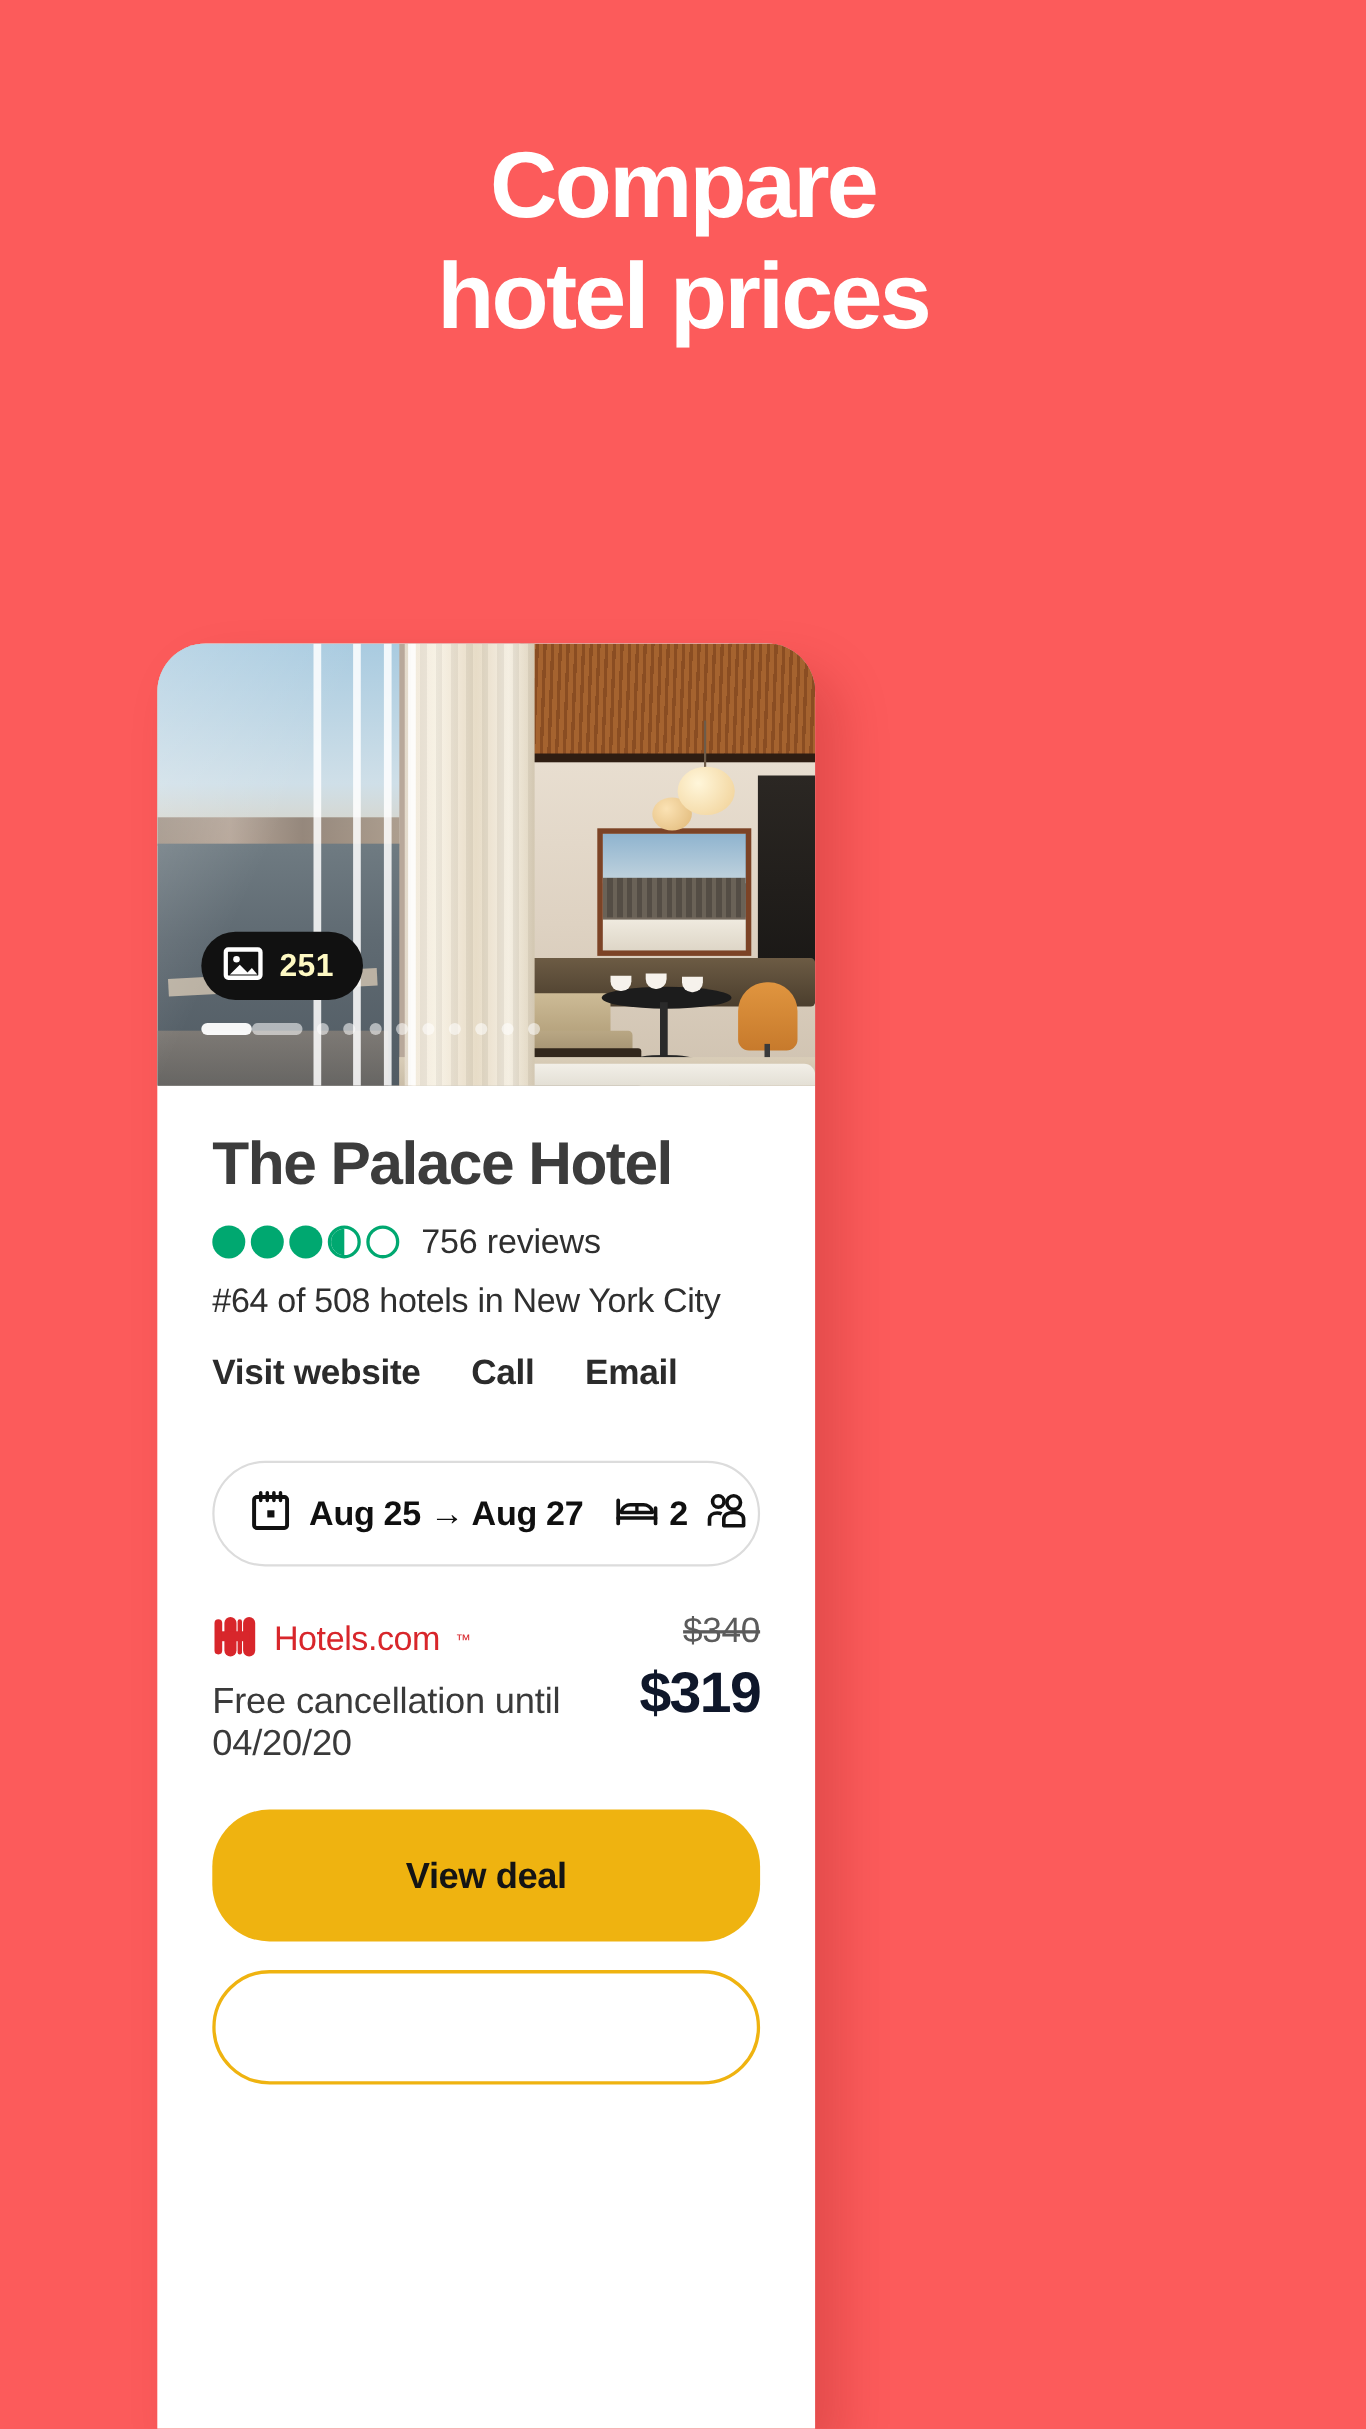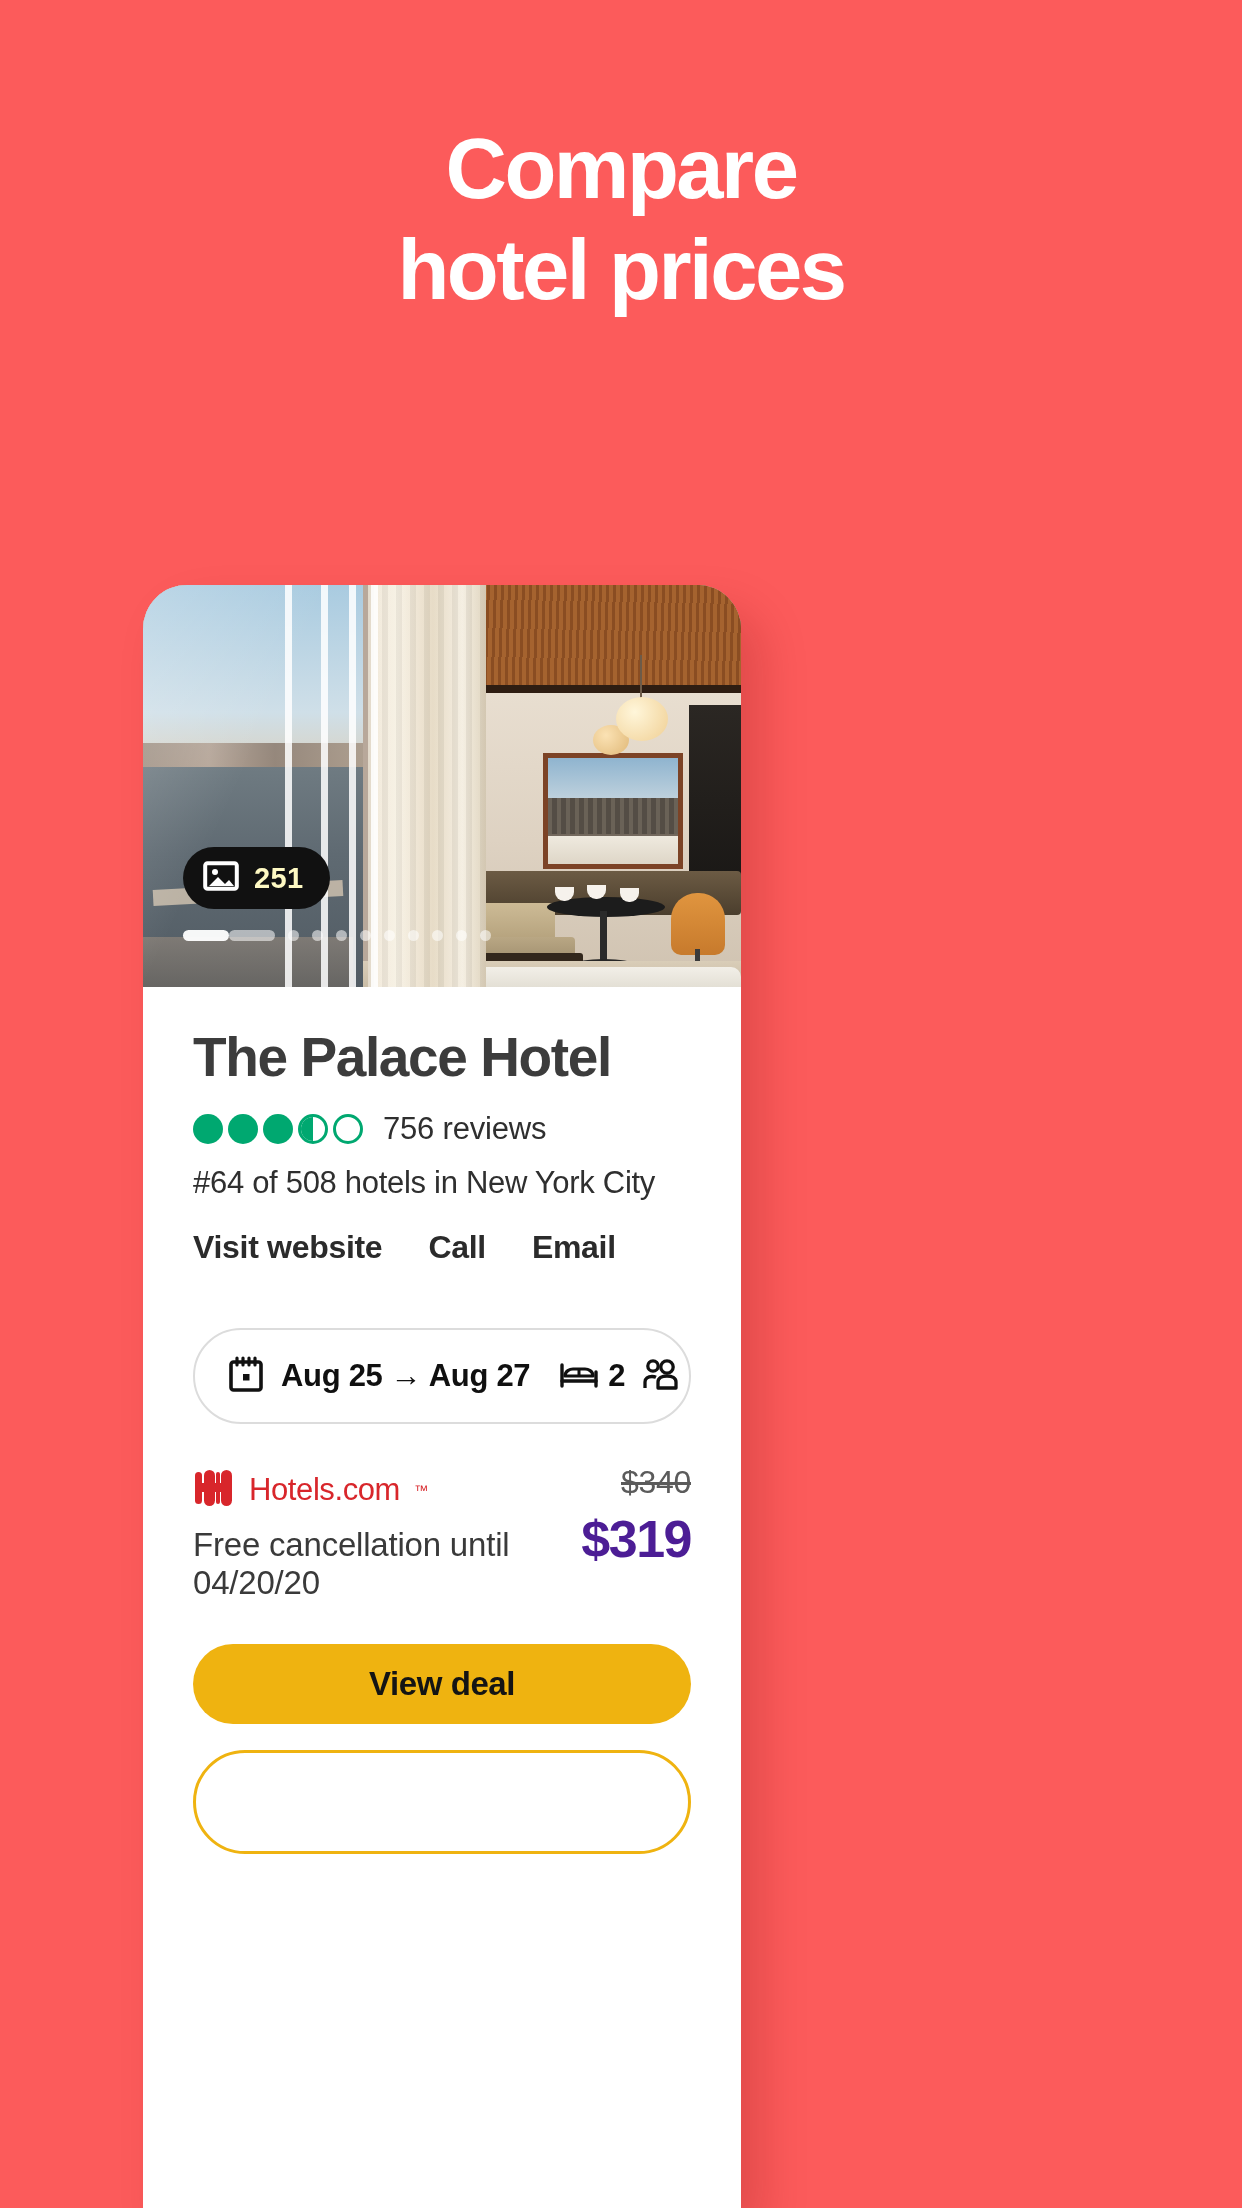--- a/index.html
+++ b/index.html
@@ -436,29 +436,29 @@
   .price-old {
     font-size: 32px;
     color: #5b5b5b;
     text-decoration: line-through;
     letter-spacing: -.3px;
   }
   .price-new {
     margin-top: 8px;
     font-size: 52px;
     font-weight: 700;
-    color: #4c1d95;
+    color: #0f172a;
     letter-spacing: -1.5px;
     text-align: center;
   }
 
   
   .cta-primary {
     margin-top: 42px;
-    height: 80px;
+    height: 120px;
     border-radius: 52px;
     background: #efb310;
     border: none;
     width: 100%;
     font-size: 33px;
     font-weight: 700;
     color: #141414;
     letter-spacing: -.4px;
     cursor: pointer;
     font-family: "Liberation Sans", sans-serif;

